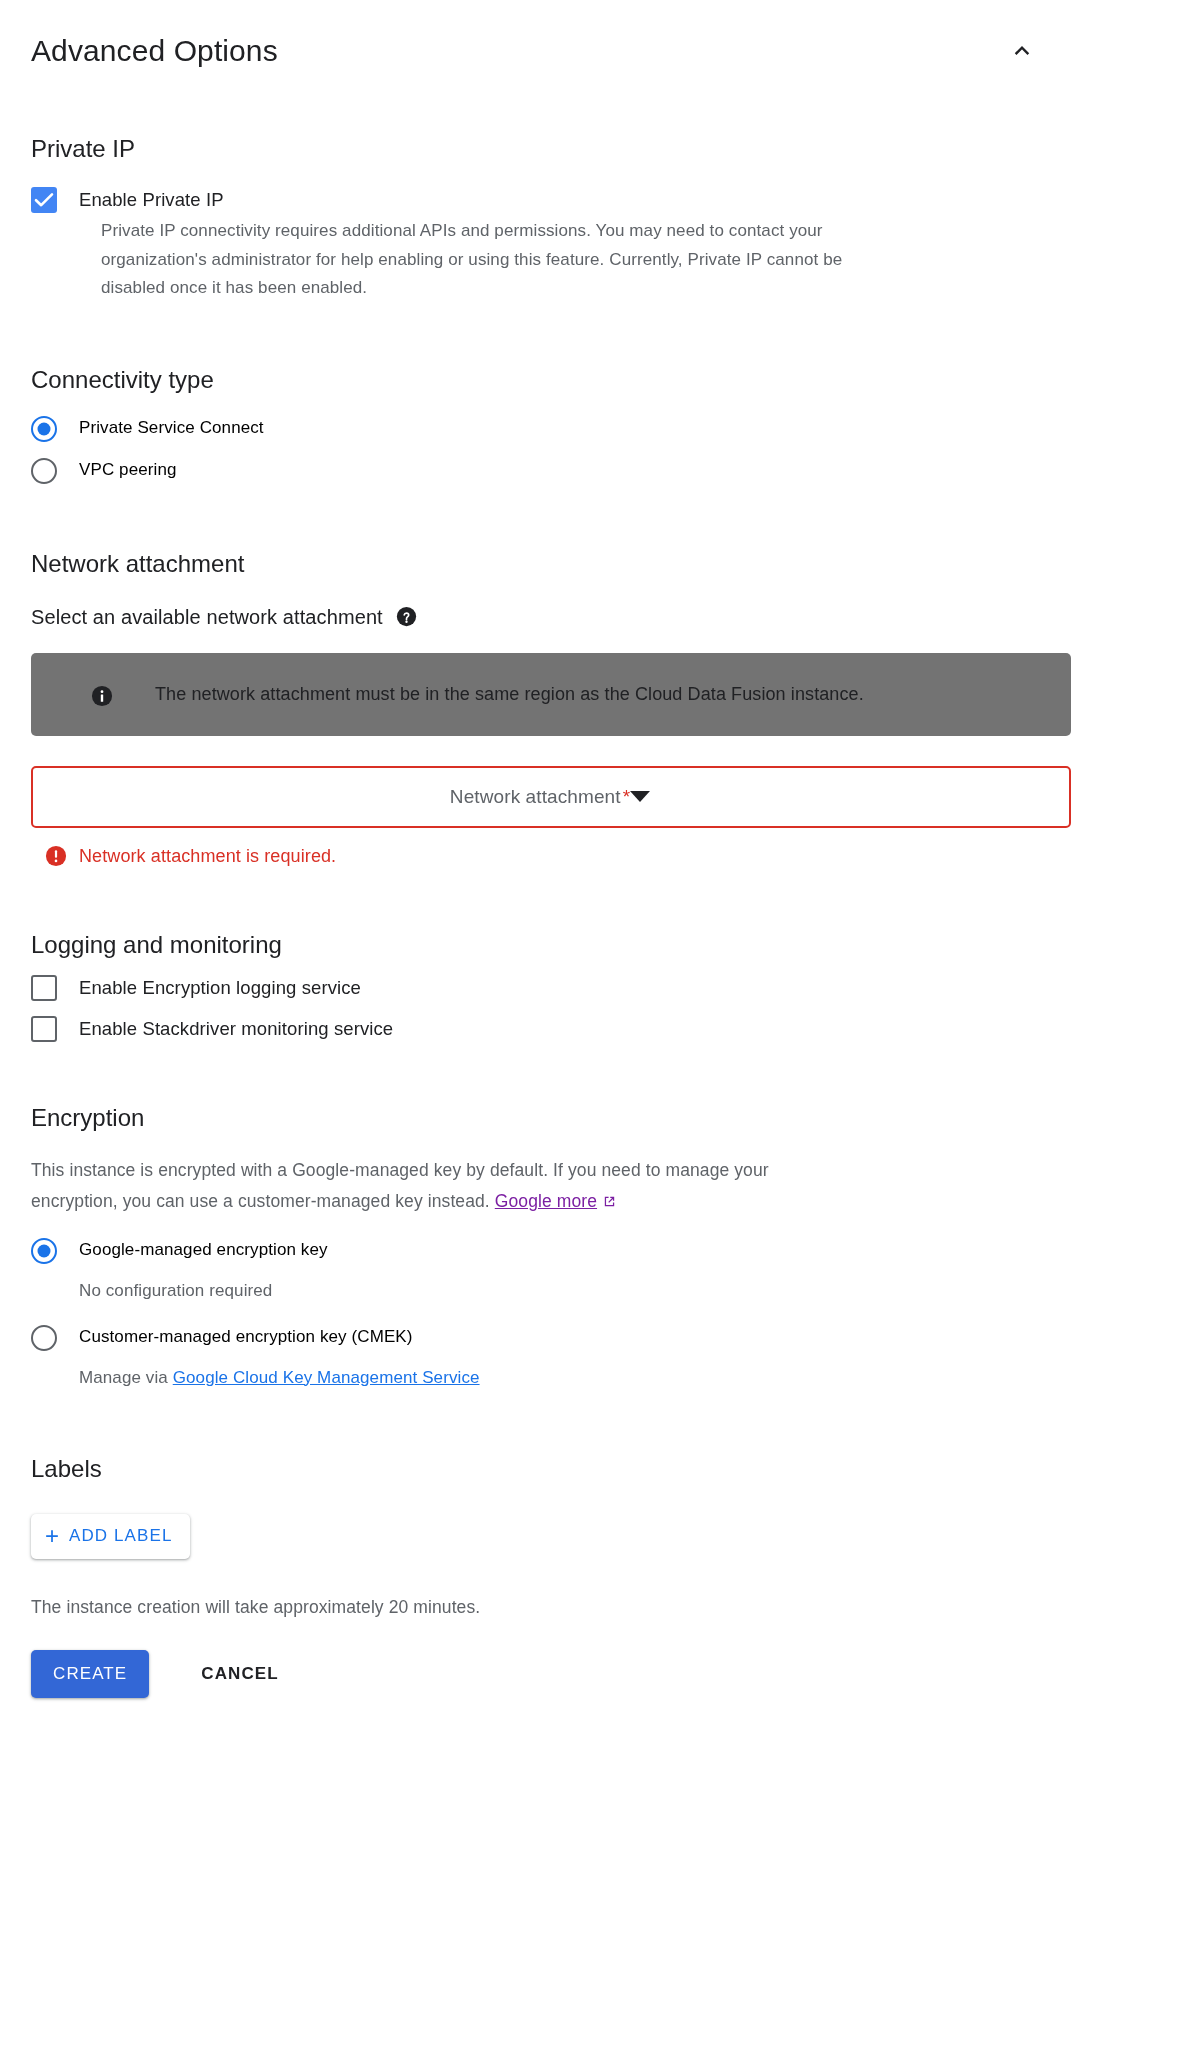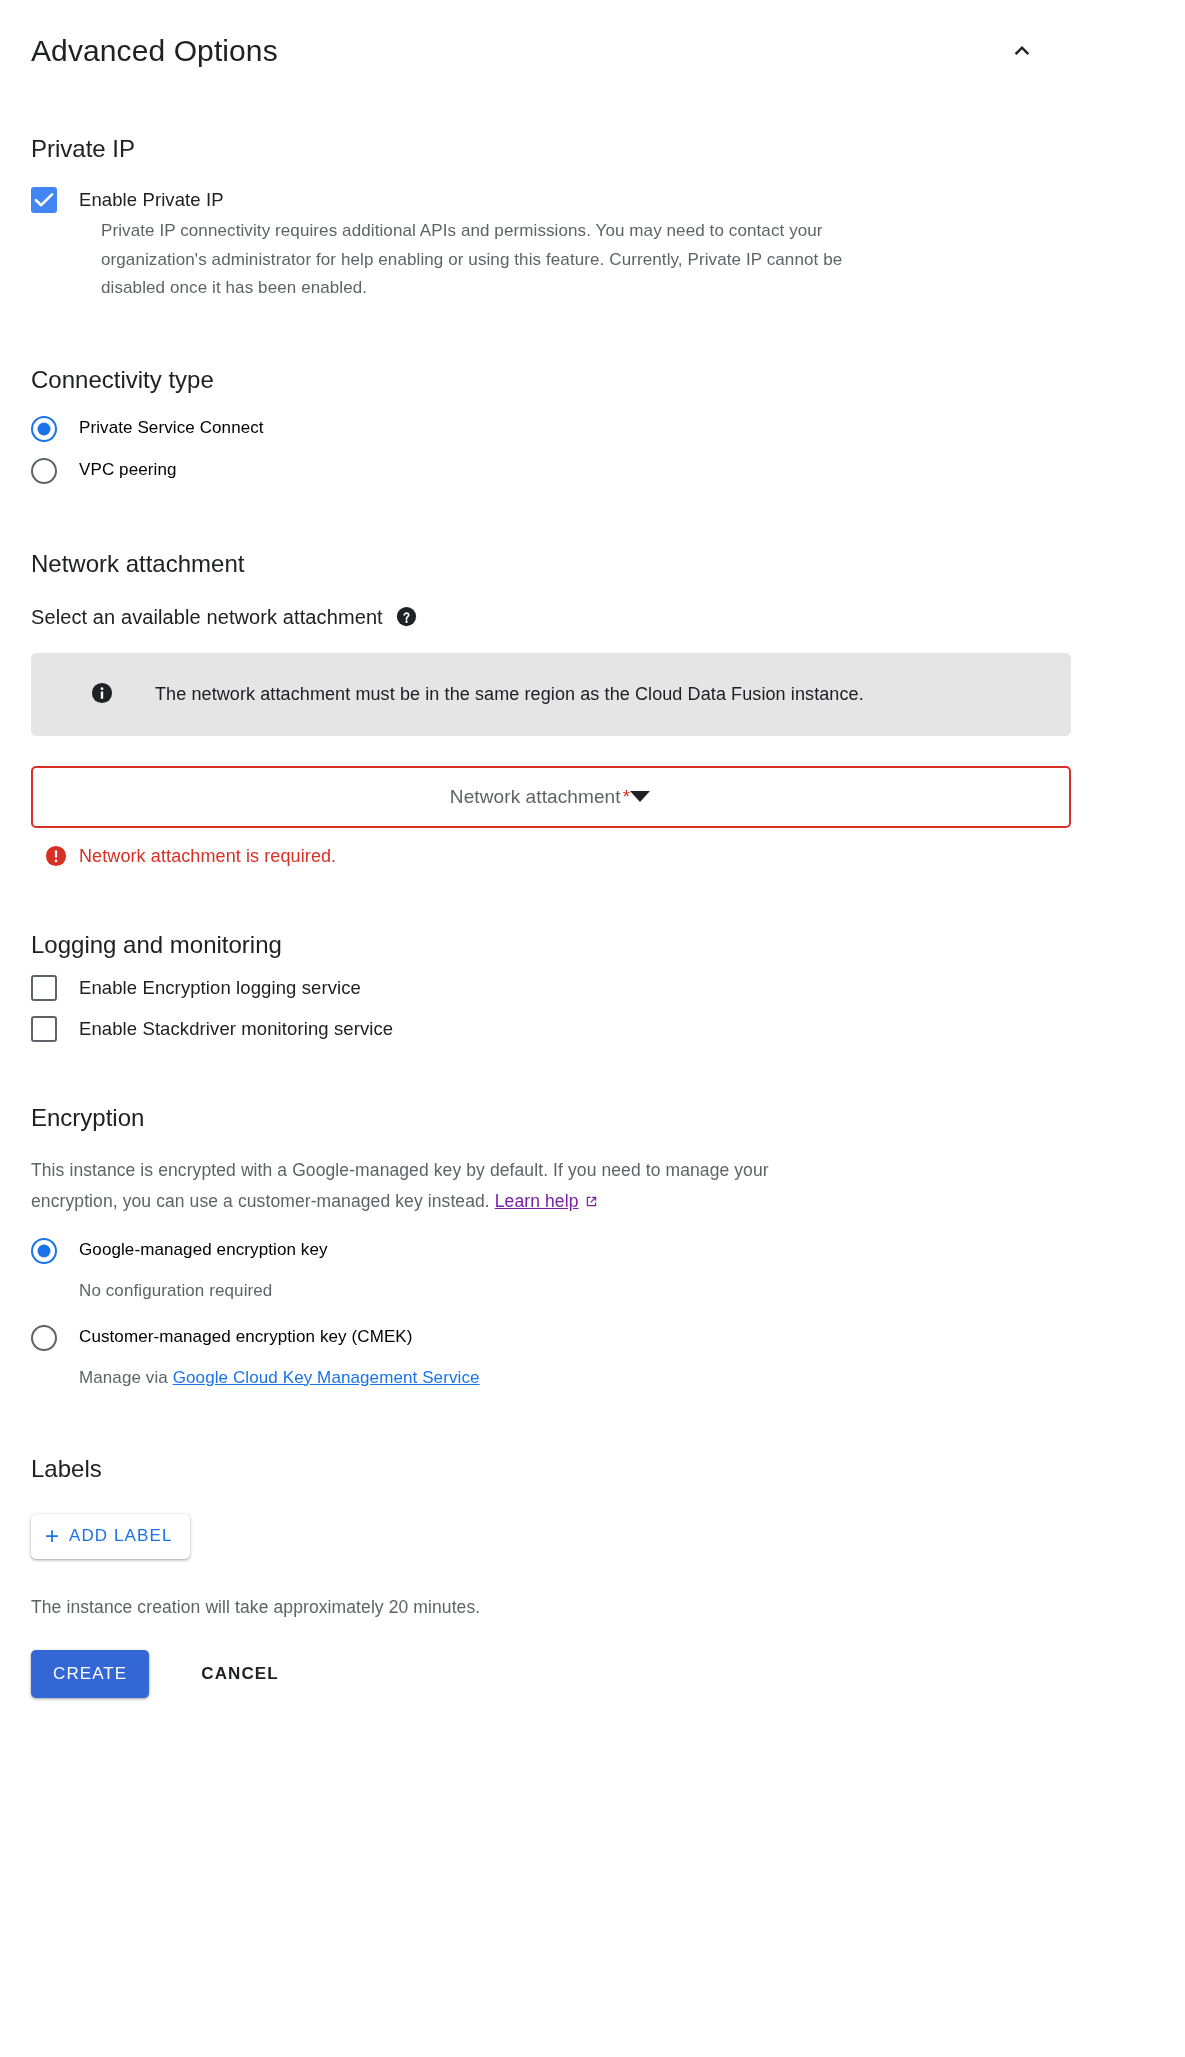--- a/index.html
+++ b/index.html
@@ -171,24 +171,24 @@
   .help-icon {
     margin-left: 13px;
     width: 21px; height: 21px;
     display: inline-flex;
     cursor: pointer;
   }
 
   
   .info-box {
     margin-top: 23px;
-    background: #e5e5e5;
+    background: #737373;
     border-radius: 5px;
     display: flex;
-    align-items: flex-start;
+    align-items: center;
     padding: 25px 24px 26px 60px;
     max-width: 1040px;
   }
   .info-icon { flex: 0 0 22px; width: 22px; height: 22px; margin-top: 4px; }
   .info-text {
     margin-left: 42px;
     font-size: 18px;
     line-height: 32px;
     color: #202124;
     max-width: 790px;
@@ -433,21 +433,21 @@
     </div>
     <div class="check-row cb-compact">
       <span class="cb unchecked"></span>
       <span class="check-label">Enable Stackdriver monitoring service</span>
     </div>
 
     
     <div class="section-h h-encryption">Encryption</div>
 
     <div class="enc-para">
-      <span>This instance is encrypted with a Google-managed key by default. If you need to manage your encryption, you can use a customer-managed key instead. </span><a class="link-purple">Learn help</a><span class="ext-icon">
+      <span>This instance is encrypted with a Google-managed key by default. If you need to manage your encryption, you can use a customer-managed key instead. </span><a class="link-purple">Google more</a><span class="ext-icon">
         <svg width="15" height="15" viewBox="0 0 24 24" aria-hidden="true">
           <path d="M4.5 4.5h6v2h-4v11h11v-4h2v6h-15z" fill="#7b1fa2"></path>
           <path d="M13.2 4.5h6.3v6.3h-2V7.9l-6.1 6.1-1.4-1.4 6.1-6.1h-2.9z" fill="#7b1fa2"></path>
         </svg>
       </span>
     </div>
 
     <div class="radio-row">
       <span class="rd on"></span>
       <span class="radio-text">

